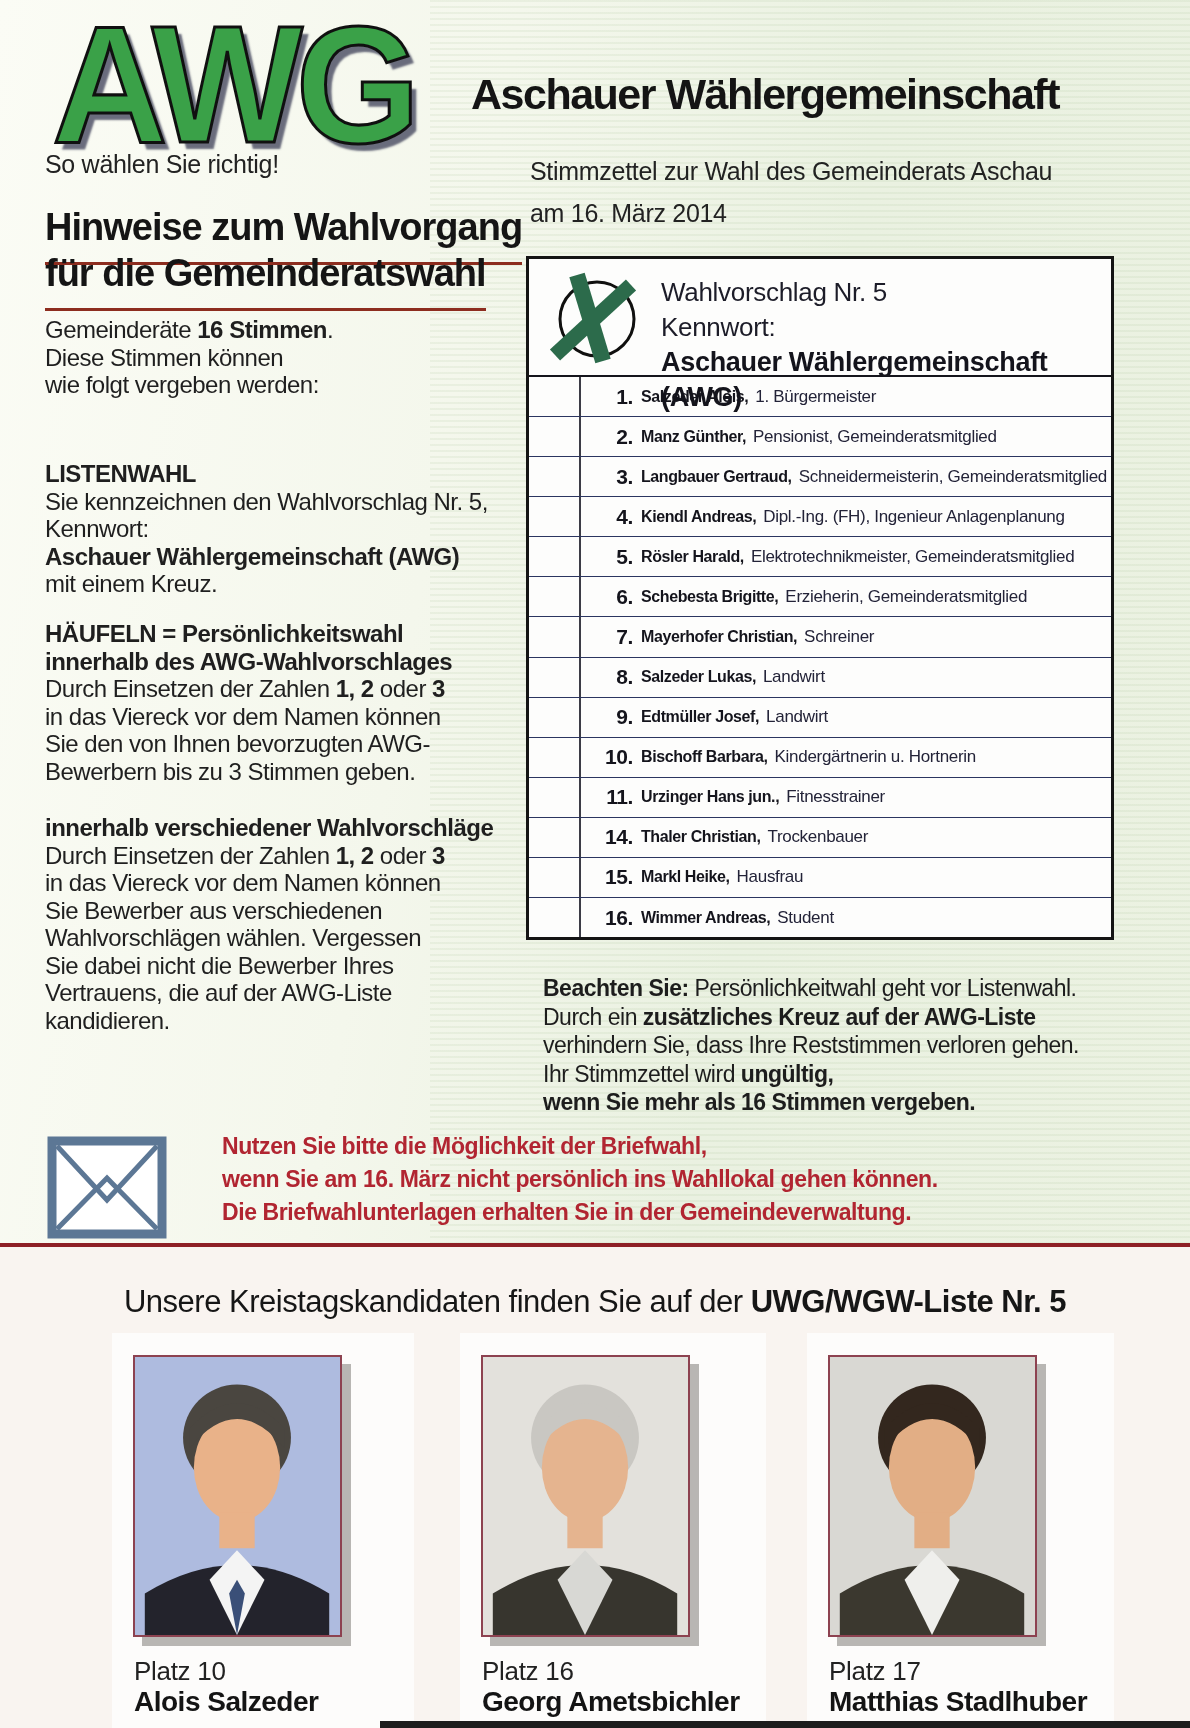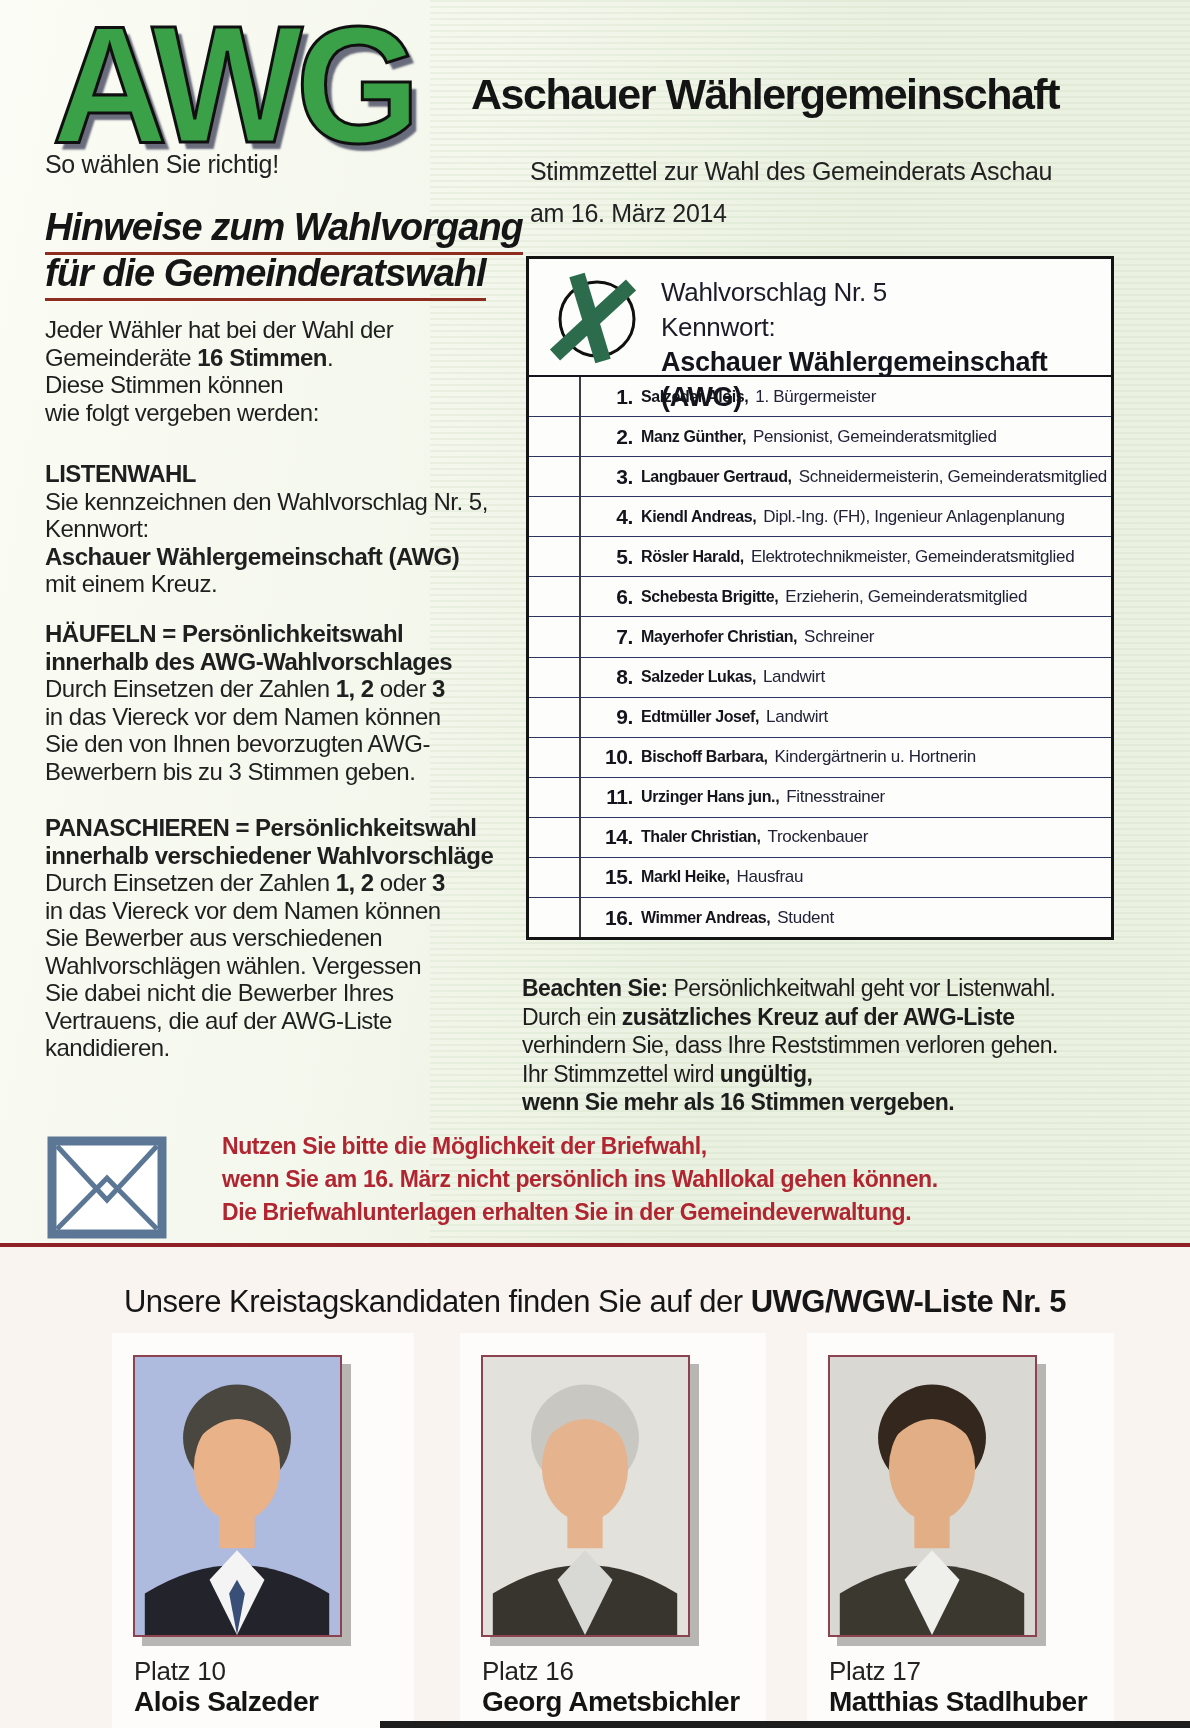--- a/index.html
+++ b/index.html
@@ -20,21 +20,21 @@
   .logo { left:52px; top:2px; font-size:160px; font-weight:bold; line-height:1;
     color:var(--logo-green); -webkit-text-stroke:3px #101010; letter-spacing:-7px;
     text-shadow:6px 6px 2px rgba(70,72,95,0.8); transform:scaleY(1.04); transform-origin:top left; }
   .org-name { left:447px; top:70px; font-size:43px; font-weight:bold; letter-spacing:-1.5px; color:#141414;margin-left:24px; }
 
   .intro-left { left:45px; top:150px; font-size:25px; letter-spacing:-0.3px; }
   .intro-right { left:530px; top:150px; font-size:25px; line-height:42px; letter-spacing:-0.3px; }
 
   .heading { left:45px; top:204px; font-size:38px; font-weight:bold; line-height:46px;
     letter-spacing:-1px; color:#151515; }
-  .heading .ln span { border-bottom:3px solid var(--accent-underline); padding-bottom:4px;font-style:italic; }
+  .heading .ln span { border-bottom:3px solid var(--accent-underline); padding-bottom:14px; }
 
   .textblock { position:absolute; left:45px; width:490px; font-size:24px; line-height:27.5px; letter-spacing:-0.5px; color:#1f1f1f; }
   .p-votes { top:316px; }
   .p-listenwahl { top:460px; }
   .p-haeufeln { top:620px; }
   .p-panaschieren { top:814px; }
 
   
   .ballot { left:526px; top:256px; width:588px; height:684px; background:#fdfdfc;
     border:3px solid var(--ballot-border); box-sizing:border-box; }
@@ -43,21 +43,21 @@
   .ballot-head-text .kw { font-size:27px; font-weight:bold; color:#14141c; }
   .rows { position:absolute; left:0; right:0; top:116px; bottom:0;
     display:flex; flex-direction:column; border-top:2.5px solid #15151c; }
   .row { flex:1 1 0; display:flex; align-items:center; white-space:nowrap; }
   .row + .row { border-top:1.5px solid var(--navy-line); }
   .row .check { width:50px; align-self:stretch; border-right:2px solid #3c3c46; }
   .row .nr { width:52px; text-align:right; font-weight:bold; font-size:21px; padding-right:8px; letter-spacing:-0.4px; color:#14141c; }
   .row .nm { font-weight:bold; font-size:16px; letter-spacing:-0.4px; color:#14141c; }
   .row .ds { font-size:17px; margin-left:7px; letter-spacing:-0.3px; color:#232338; }
 
-  .note { left:522px; top:974px; width:640px; font-size:23px; line-height:28.5px; letter-spacing:-0.5px; color:#1d1d1d; }
+  .note { left:543px; top:974px; width:640px; font-size:23px; line-height:28.5px; letter-spacing:-0.5px; color:#1d1d1d; }
 
   
   .envelope { left:47px; top:1136px; width:120px; height:103px; }
   .briefwahl { left:222px; top:1130px; font-size:23px; line-height:33px; font-weight:bold;
     letter-spacing:-0.4px; color:var(--red-text); }
 
   .divider { left:0; top:1243px; width:1190px; height:4px; background:var(--red-divider); }
 
   
   .bottom-bg { left:0; top:1247px; width:1190px; height:481px; background:#f9f4f0;
@@ -86,42 +86,40 @@
   <div class="layer intro-right">
       <div class="ln"><span>Stimmzettel zur Wahl des Gemeinderats Aschau</span></div>
       <div class="ln"><span>am 16. März 2014</span></div>
     </div>
 
   <div class="layer heading">
     <div class="ln"><span>Hinweise zum Wahlvorgang</span></div>
     <div class="ln"><span>für die Gemeinderatswahl</span></div>
   </div>
   <div class="textblock p-votes">
-      <div class="ln"><span>Jeder Wähler hat bei der Wahl der</span></div>
       <div class="ln"><span>Gemeinderäte </span><span class="b">16 Stimmen</span><span>.</span></div>
       <div class="ln"><span>Diese Stimmen können</span></div>
       <div class="ln"><span>wie folgt vergeben werden:</span></div>
     </div>
   <div class="textblock p-listenwahl">
       <div class="ln"><span class="b">LISTENWAHL</span></div>
       <div class="ln"><span>Sie kennzeichnen den Wahlvorschlag Nr. 5,</span></div>
       <div class="ln"><span>Kennwort:</span></div>
       <div class="ln"><span class="b">Aschauer Wählergemeinschaft (AWG)</span></div>
       <div class="ln"><span>mit einem Kreuz.</span></div>
     </div>
   <div class="textblock p-haeufeln">
       <div class="ln"><span class="b">HÄUFELN = Persönlichkeitswahl</span></div>
       <div class="ln"><span class="b">innerhalb des AWG-Wahlvorschlages</span></div>
       <div class="ln"><span>Durch Einsetzen der Zahlen </span><span class="b">1, 2</span><span> oder </span><span class="b">3</span></div>
       <div class="ln"><span>in das Viereck vor dem Namen können</span></div>
       <div class="ln"><span>Sie den von Ihnen bevorzugten AWG-</span></div>
       <div class="ln"><span>Bewerbern bis zu 3 Stimmen geben.</span></div>
     </div>
   <div class="textblock p-panaschieren">
-      <div class="ln"><span class="b">PANASCHIEREN = Persönlichkeitswahl</span></div>
       <div class="ln"><span class="b">innerhalb verschiedener Wahlvorschläge</span></div>
       <div class="ln"><span>Durch Einsetzen der Zahlen </span><span class="b">1, 2</span><span> oder </span><span class="b">3</span></div>
       <div class="ln"><span>in das Viereck vor dem Namen können</span></div>
       <div class="ln"><span>Sie Bewerber aus verschiedenen</span></div>
       <div class="ln"><span>Wahlvorschlägen wählen. Vergessen</span></div>
       <div class="ln"><span>Sie dabei nicht die Bewerber Ihres</span></div>
       <div class="ln"><span>Vertrauens, die auf der AWG-Liste</span></div>
       <div class="ln"><span>kandidieren.</span></div>
     </div>
 

